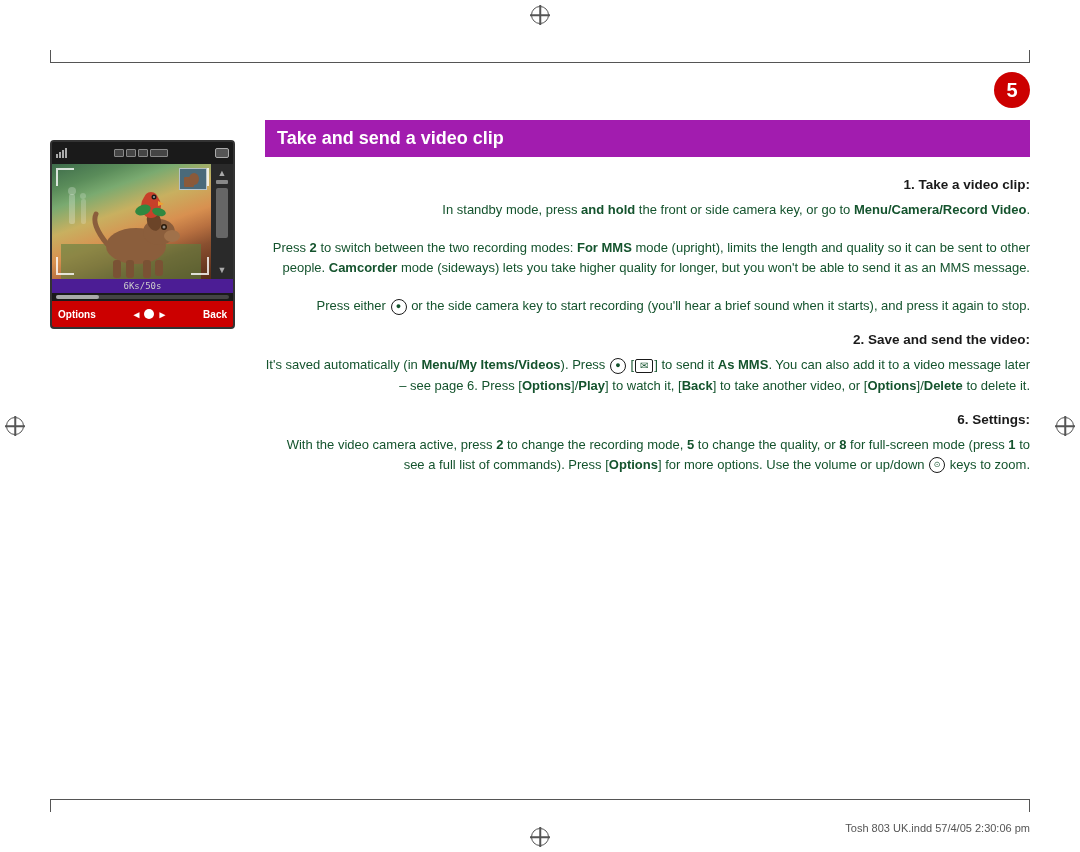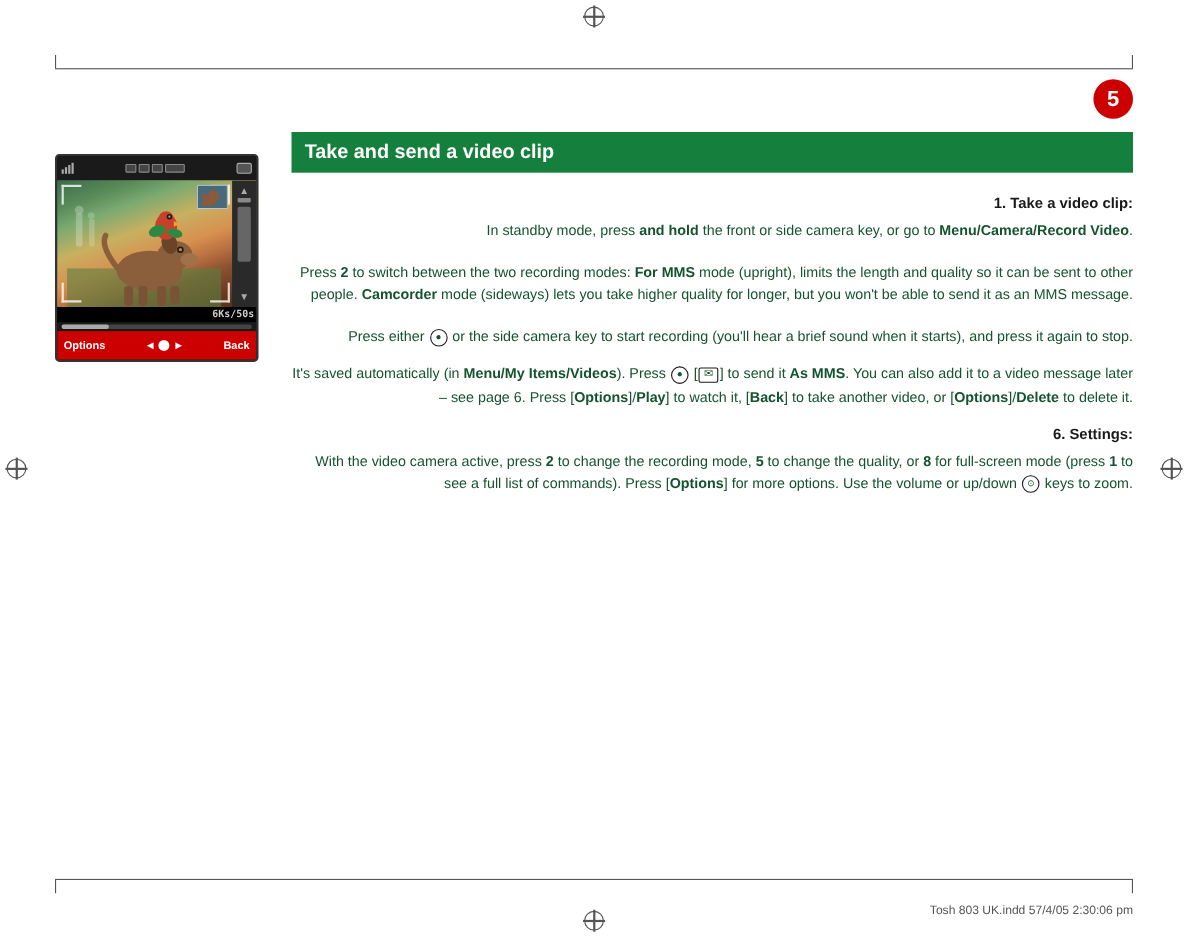--- a/index.html
+++ b/index.html
@@ -218,27 +218,26 @@
       height: 100%;
       background: #2a2a2a;
       display: flex;
       flex-direction: column;
       align-items: center;
       padding: 2px 0;
     }
 
     
     .timer-display {
-      background: #000000;
+      background: #4c1d95;
       color: #cccccc;
       font-size: 9px;
-      text-align: right;
+      text-align: center;
       padding: 2px;
       font-family: monospace;
-      font-weight: bold;
     }
 
     
     .progress-bar-area {
       background: #1a1a1a;
       height: 8px;
       padding: 2px 4px;
     }
     .progress-bar-track {
       height: 4px;
@@ -273,21 +272,21 @@
     
     .right-panel {
       position: absolute;
       left: 215px;
       right: 0;
       top: 0;
     }
 
     
     .section-title-bar {
-      background: #15803d;
+      background: #a21caf;
       padding: 8px 12px;
       margin-bottom: 18px;
     }
     .section-title-bar h2 {
       color: white;
       font-size: 18px;
       font-weight: bold;
     }
 
     
@@ -571,20 +570,21 @@
       </p>
       <p>
         Press <strong>2</strong> to switch between the two recording modes: <strong>For MMS</strong> mode (upright), limits the length and quality so it can be sent to other people. <strong>Camcorder</strong> mode (sideways) lets you take higher quality for longer, but you won't be able to send it as an MMS message.
       </p>
       <p>
         Press either <span class="circle-btn">●</span> or the side camera key to start recording (you'll hear a brief sound when it starts), and press it again to stop.
       </p>
     </div>
 
     <div class="instruction-block">
+      <h3>2. Save and send the video:</h3>
       <p>
         It's saved automatically (in <strong>Menu/My Items/Videos</strong>). Press <span class="circle-btn">●</span> [<span class="mms-icon"></span>] to send it <strong>As MMS</strong>. You can also add it to a video message later – see page 6. Press [<strong>Options</strong>]/<strong>Play</strong>] to watch it, [<strong>Back</strong>] to take another video, or [<strong>Options</strong>]/<strong>Delete</strong> to delete it.
       </p>
     </div>
 
     <div class="instruction-block">
       <h3>6. Settings:</h3>
       <p>
         With the video camera active, press <strong>2</strong> to change the recording mode, <strong>5</strong> to change the quality, or <strong>8</strong> for full-screen mode (press <strong>1</strong> to see a full list of commands). Press [<strong>Options</strong>] for more options. Use the volume or up/down <span class="nav-icon">⊙</span> keys to zoom.
       </p>

